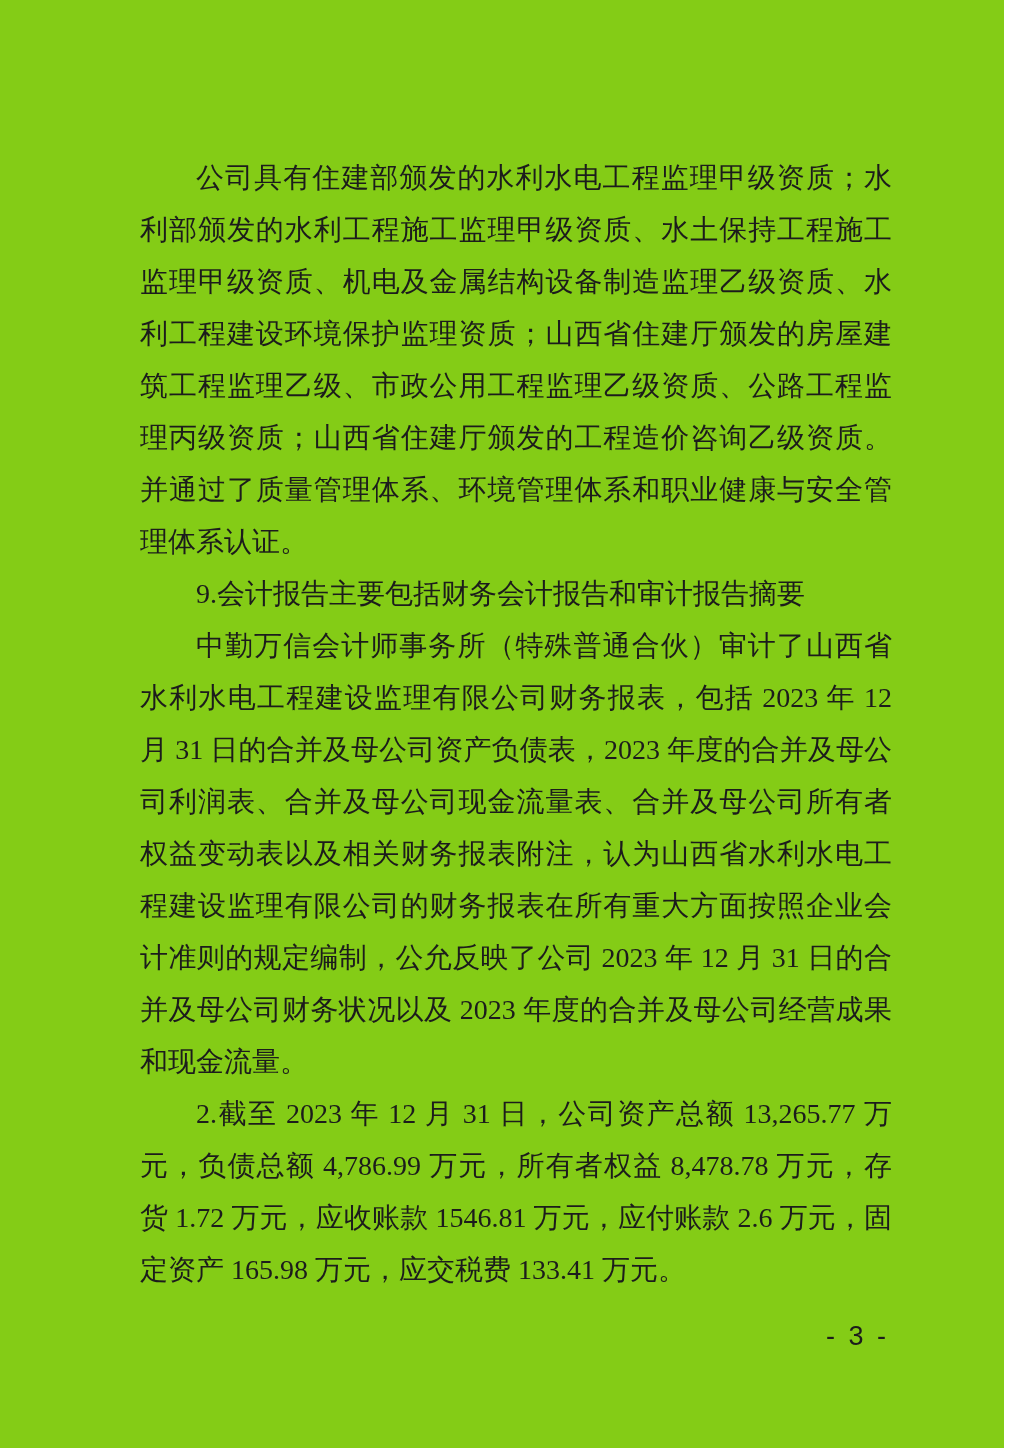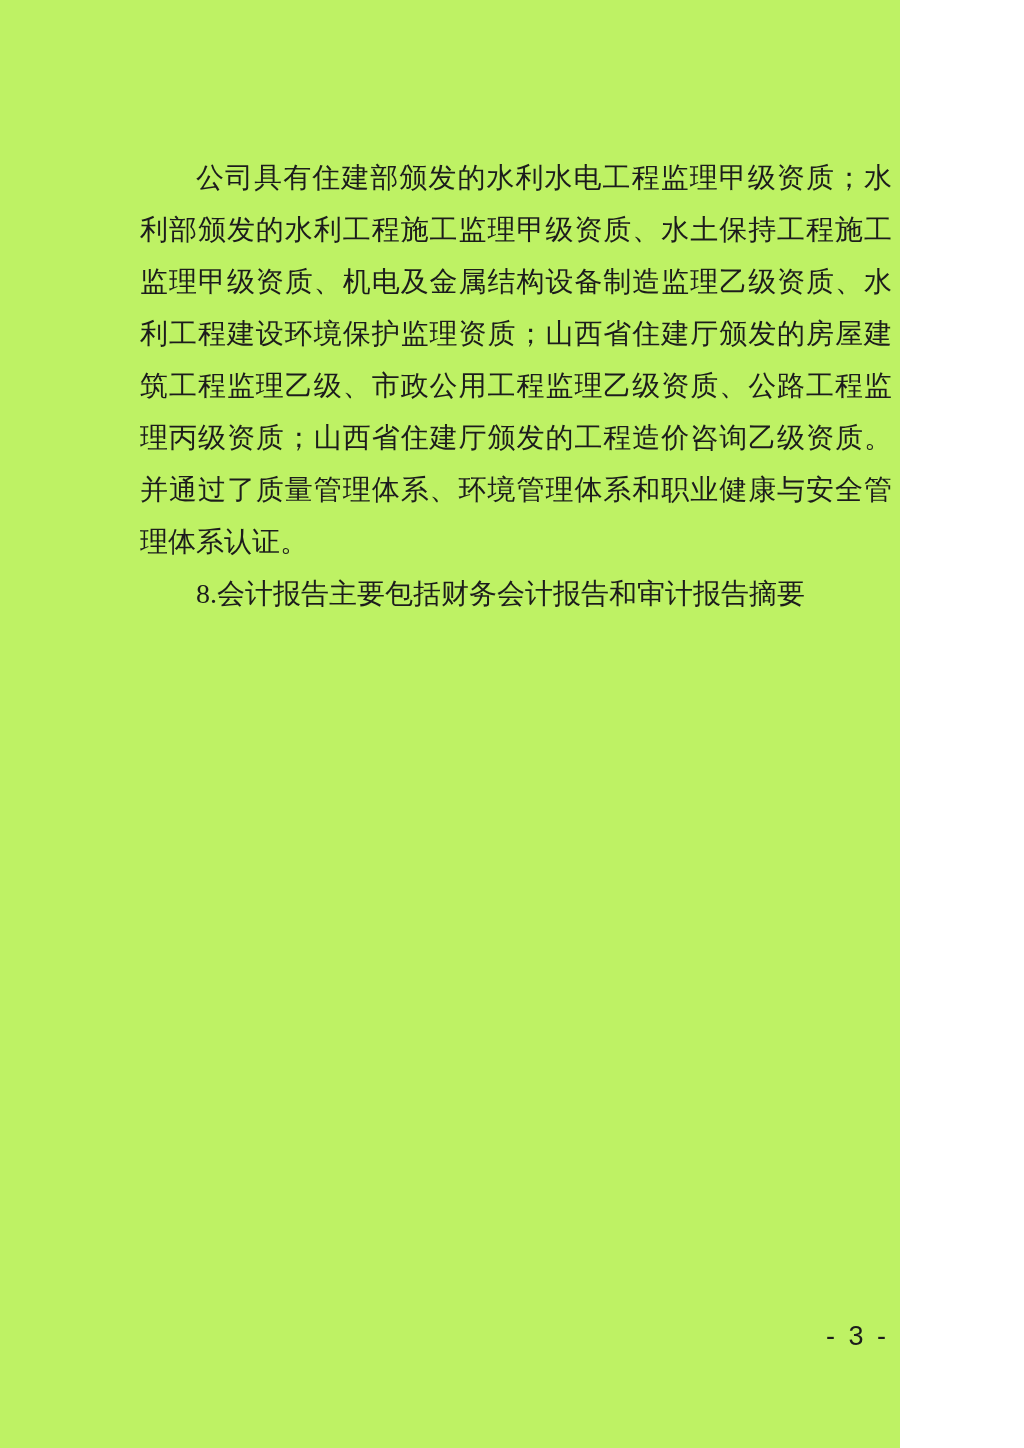--- a/index.html
+++ b/index.html
@@ -5,23 +5,23 @@
   html, body {
     margin: 0;
     padding: 0;
     width: 1024px;
     height: 1448px;
     background: #ffffff;
     overflow: hidden;
   }
   .page {
     position: relative;
-    width: 900px;
+    width: 1004px;
     height: 1448px;
-    background: #bef264;
+    background: #84cc16;
     color: #1c1c1c;
     font-family: "Liberation Serif", "DejaVu Serif", serif;
   }
   .content {
     position: absolute;
     left: 140px;
     top: 152px;
     width: 752px;
   }
   .para {
@@ -62,20 +62,22 @@
 </style>
 </head>
 <body>
 
 <div class="page">
   <div class="content">
 
     <p class="para last-left">公司具有住建部颁发的水利水电工程监理甲级资质；水利部颁发的水利工程施工监理甲级资质、水土保持工程施工监理甲级资质、机电及金属结构设备制造监理乙级资质、水利工程建设环境保护监理资质；山西省住建厅颁发的房屋建筑工程监理乙级、市政公用工程监理乙级资质、公路工程监理丙级资质；山西省住建厅颁发的工程造价咨询乙级资质。并通过了质量管理体系、环境管理体系和职业健康与安全管理体系认证。</p>
 
 
-    <p class="para last-left">8.会计报告主要包括财务会计报告和审计报告摘要</p>
+    <p class="para last-left">9.会计报告主要包括财务会计报告和审计报告摘要</p>
 
+    <p class="para last-left">中勤万信会计师事务所（特殊普通合伙）审计了山西省水利水电工程建设监理有限公司财务报表，包括 2023 年 12 月 31 日的合并及母公司资产负债表，2023 年度的合并及母公司利润表、合并及母公司现金流量表、合并及母公司所有者权益变动表以及相关财务报表附注，认为山西省水利水电工程建设监理有限公司的财务报表在所有重大方面按照企业会计准则的规定编制，公允反映了公司 2023 年 12 月 31 日的合并及母公司财务状况以及 2023 年度的合并及母公司经营成果和现金流量。</p>
 
+    <p class="para last-left">2.截至 2023 年 12 月 31 日，公司资产总额 13,265.77 万元，负债总额 4,786.99 万元，所有者权益 8,478.78 万元，存货 1.72 万元，应收账款 1546.81 万元，应付账款 2.6 万元，固定资产 165.98 万元，应交税费 133.41 万元。</p>
 
   </div>
 
   <div class="page-number">- 3 -</div>
 </div>
 
 </body></html>

